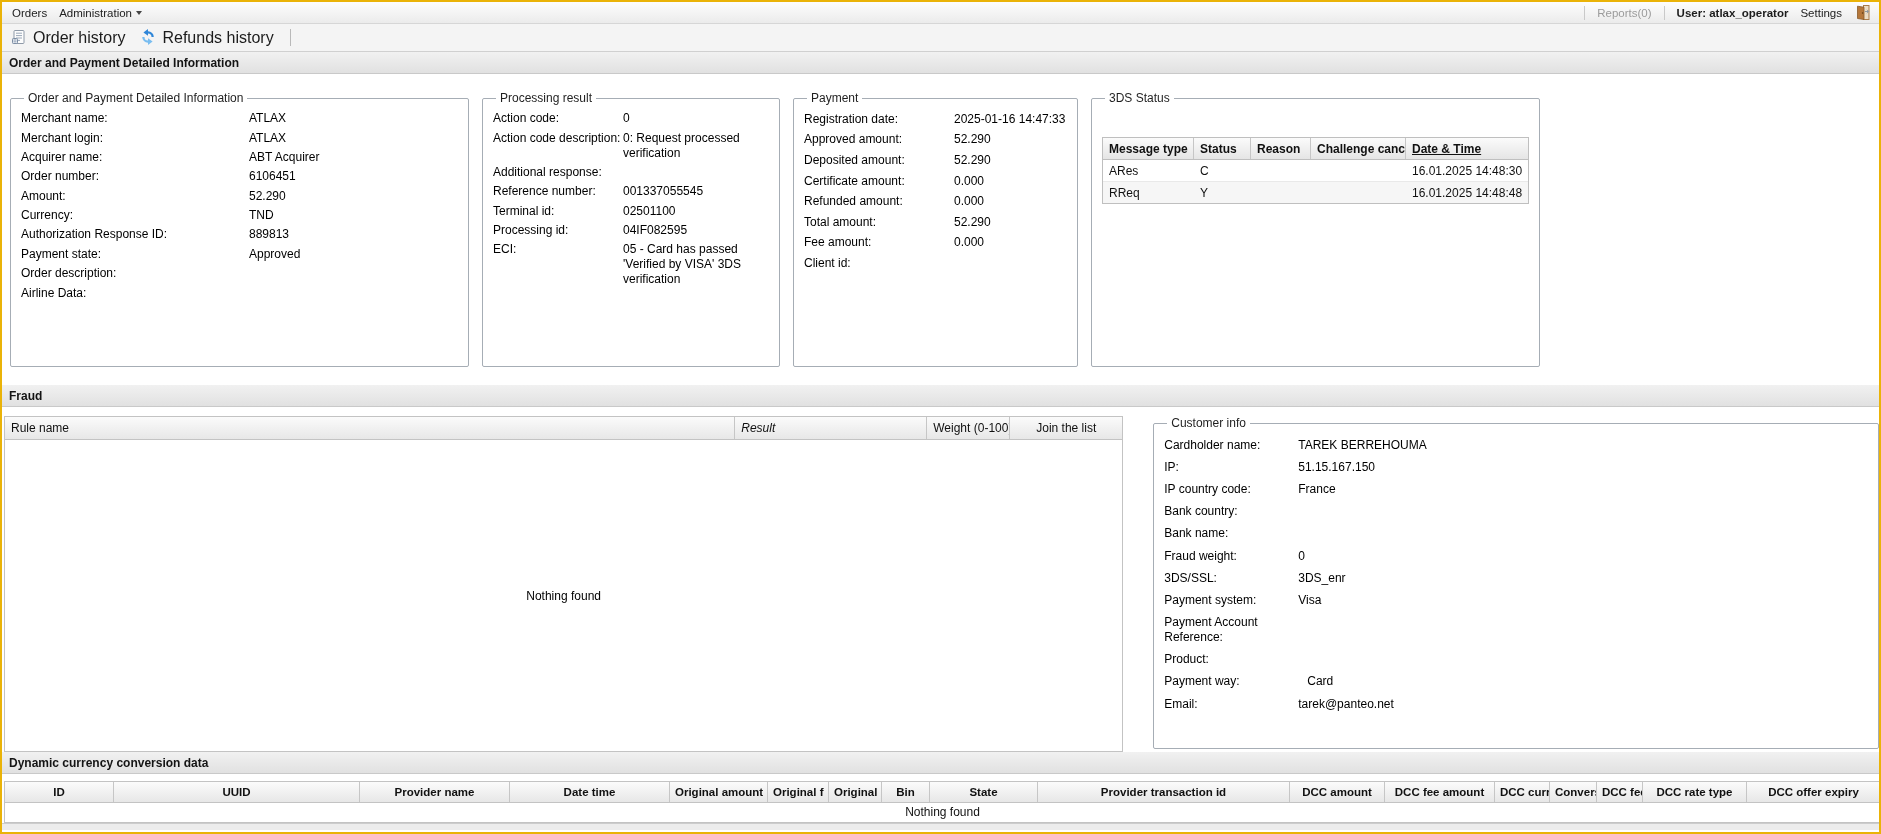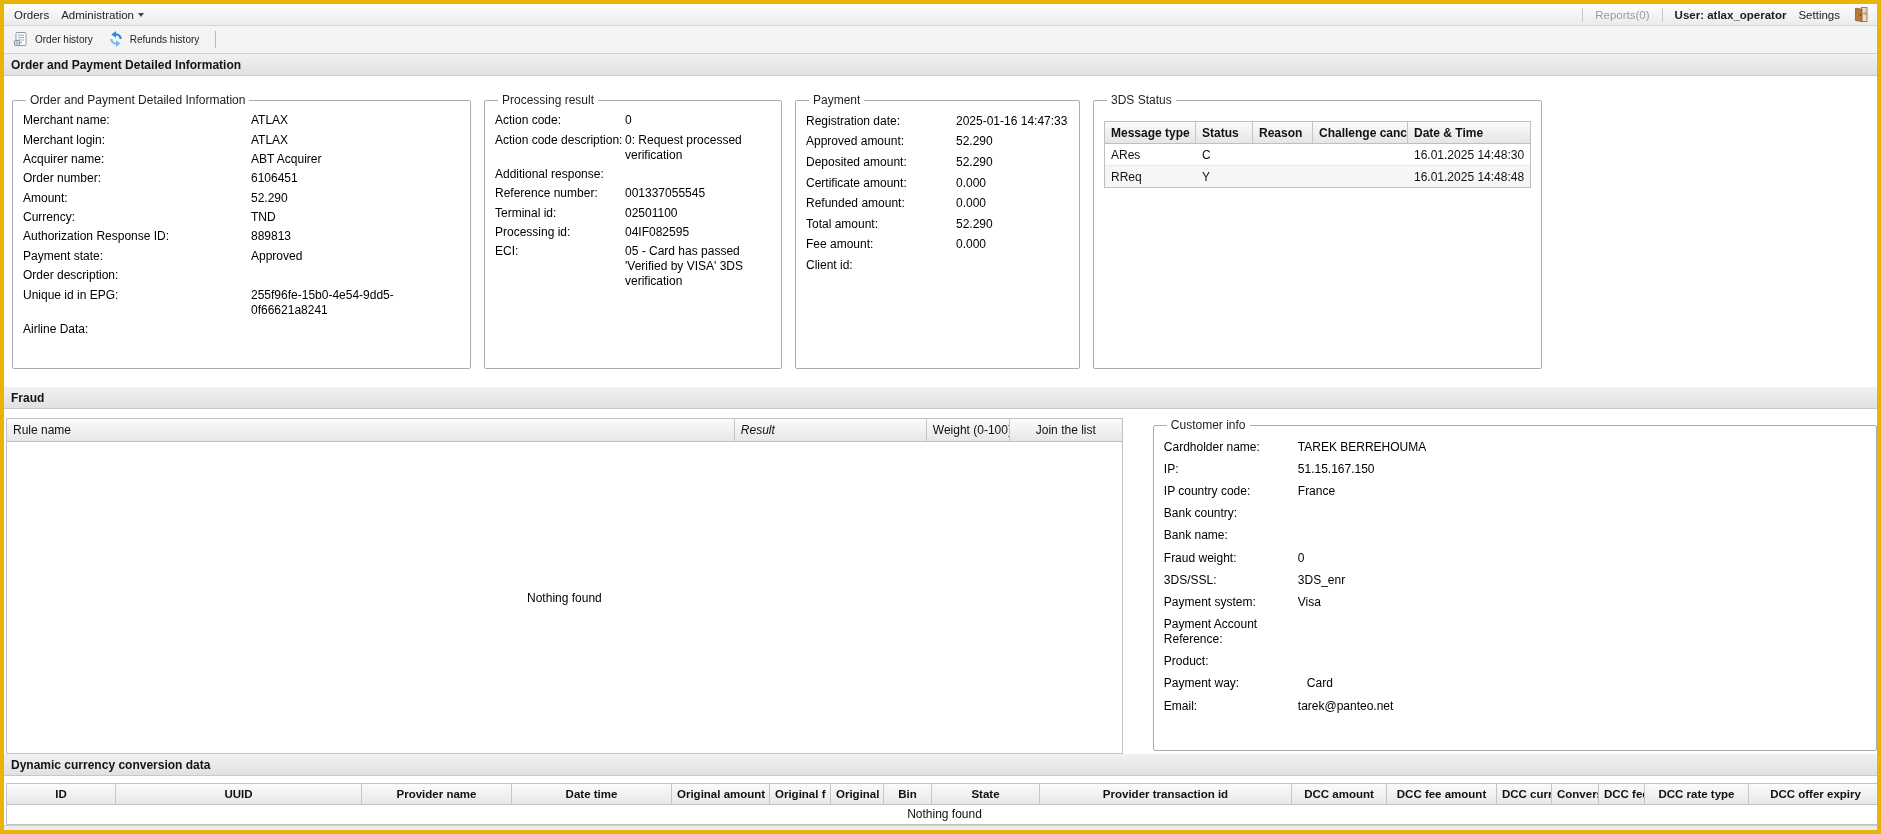--- a/index.html
+++ b/index.html
@@ -1,34 +1,34 @@
 <!DOCTYPE html>
 <html><head>
 <meta charset="utf-8">
 <style>
   html,body{margin:0;padding:0;background:#fff;}
   body{font-family:"Liberation Sans",sans-serif;color:#111;}
-  .app{width:1881px;height:834px;position:relative;background:#fff;overflow:hidden;border:4px solid #eab308;box-sizing:border-box;}
+  .app{width:1881px;height:834px;position:relative;background:#fff;overflow:hidden;border:2px solid #eab308;box-sizing:border-box;}
 
   
   .menubar{height:22px;display:flex;align-items:center;background:linear-gradient(#fdfdfd,#ebebeb);
     border-bottom:1px solid #d6d6d6;font-size:11.5px;color:#222;padding:0 8px;box-sizing:border-box;}
   .menu-item{padding:0 6px;cursor:default;display:flex;align-items:center;gap:4px;}
   .menu-item:first-child{padding-left:2px;}
   .caret{width:0;height:0;border-left:3.5px solid transparent;border-right:3.5px solid transparent;border-top:4px solid #444;margin-top:1px;}
   .menubar-right{margin-left:auto;display:flex;align-items:center;gap:12px;}
   .vsep{width:1px;height:14px;background:#c9c9c9;}
   .reports{color:#9b9b9b;}
   .usertxt{font-weight:bold;color:#1c1c1c;}
   .settings{color:#222;}
   .icon16{width:17px;height:17px;display:inline-block;vertical-align:middle;}
 
   
   .toolbar{height:28px;display:flex;align-items:center;background:#f4f4f4;border-bottom:1px solid #d0d0d0;
-    padding:0 6px;gap:6px;font-size:10px;color:#1c1c1c;box-sizing:border-box;}
+    padding:0 6px;gap:6px;font-size:16px;color:#1c1c1c;box-sizing:border-box;}
   .tool-btn{display:flex;align-items:center;gap:5px;padding:2px 6px 2px 3px;border-radius:2px;cursor:default;}
   .toolbar .vsep{height:17px;margin-left:4px;background:#b9b9b9;}
 
   
   .section-bar{height:22px;background:linear-gradient(#f1f1f1,#e1e1e1);border-bottom:1px solid #c9c9c9;
     font-weight:bold;font-size:12px;color:#141414;padding:4px 7px 0;box-sizing:border-box;}
 
   
   .panels{display:flex;gap:13px;padding:17px 0 0 8px;height:311px;box-sizing:border-box;background:#fff;}
   fieldset{border:1px solid #a6adb5;border-radius:2px;margin:0;padding:4px 10px 0;box-sizing:border-box;background:#fff;}
@@ -43,24 +43,24 @@
   .frow .lbl{flex:none;}
   .frow .val{flex:1;word-break:break-word;}
   .fs-order .lbl{width:228px;}
   .fs-proc .lbl{width:130px;}
   .fs-pay .lbl{width:150px;}
   .fs-cust .lbl{width:134px;}
   .fs-pay .frow{padding:2.8px 0;}
   .fs-cust .frow{padding:3.6px 0;}
 
   
-  .grid3ds{border:1px solid #bfbfbf;font-size:12px;width:425px;margin-top:10px;background:#fff;}
+  .grid3ds{border:1px solid #bfbfbf;font-size:12px;width:425px;margin-top:28px;background:#fff;}
   .grid3ds .hd{display:flex;background:linear-gradient(#fbfbfb,#e5e5e5);border-bottom:1px solid #bfbfbf;font-weight:bold;}
   .grid3ds .hd .cell{border-right:1px solid #c6c6c6;}
-  .grid3ds .hd .cell:last-child{border-right:none;}
+  .grid3ds .hd .cell:last-child{border-right:none;text-decoration:underline;}
   .cell{padding:3.5px 6px;box-sizing:border-box;white-space:nowrap;overflow:hidden;}
   .c-msg{width:91px;}  .c-st{width:57px;}  .c-re{width:60px;}  .c-ch{width:95px;}  .c-dt{flex:1;}
   .grid3ds .row{display:flex;border-bottom:1px solid #e9e9e9;background:#fff;}
   .grid3ds .row.alt{background:#f6f6f6;border-bottom:none;}
 
   
   .fraud-wrap{display:flex;padding:9px 0 0 2px;height:345px;box-sizing:border-box;background:#fff;}
   .fraud-table{width:1126px;margin-right:30px;}
   .fraud-head{display:flex;background:linear-gradient(#fbfbfb,#e7e7e7);border:1px solid #c3c3c3;font-size:12px;color:#111;box-sizing:border-box;}
   .fraud-head .th{padding:4px 6px;box-sizing:border-box;white-space:nowrap;overflow:hidden;border-left:1px solid #c6c6c6;}
@@ -170,24 +170,20 @@
           <span class="lbl">Authorization Response ID:</span>
           <span class="val">889813</span>
         </div>
       <div class="frow">
           <span class="lbl">Payment state:</span>
           <span class="val">Approved</span>
         </div>
       <div class="frow">
           <span class="lbl">Order description:</span>
           <span class="val"></span>
-        </div>
-      <div class="frow">
-          <span class="lbl">Unique id in EPG:</span>
-          <span class="val">255f96fe-15b0-4e54-9dd5-0f66621a8241</span>
         </div>
       <div class="frow">
           <span class="lbl">Airline Data:</span>
           <span class="val"></span>
         </div>
     </fieldset>
 
     <fieldset class="fs-proc">
       <legend>Processing result</legend>
       <div class="frow">

